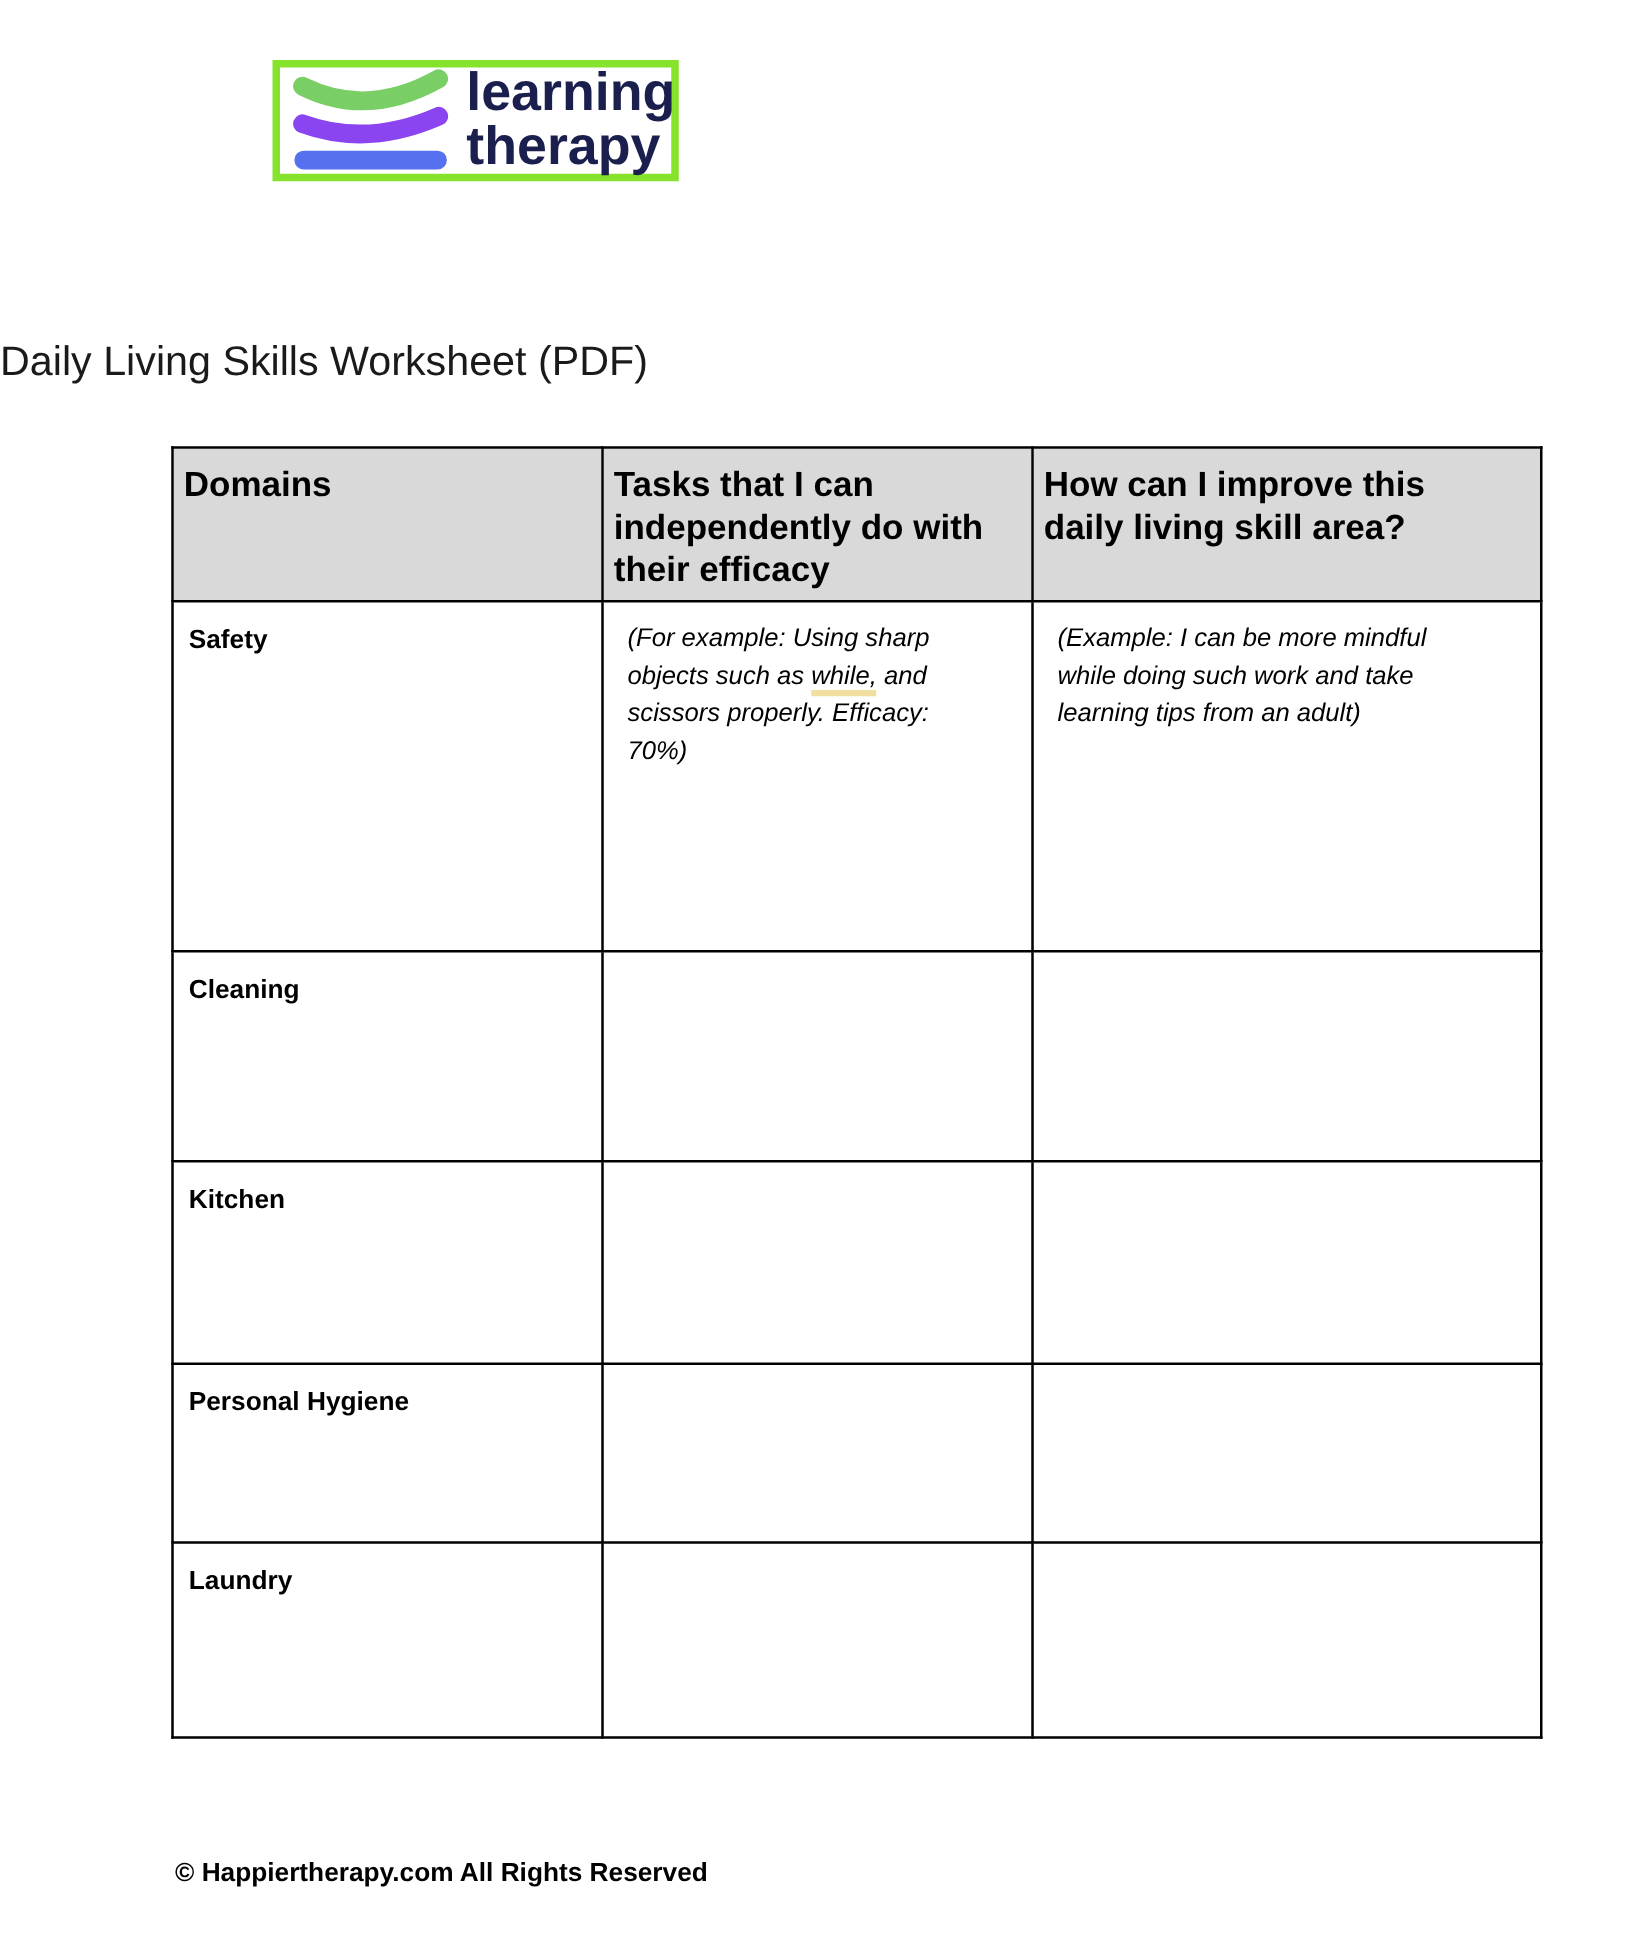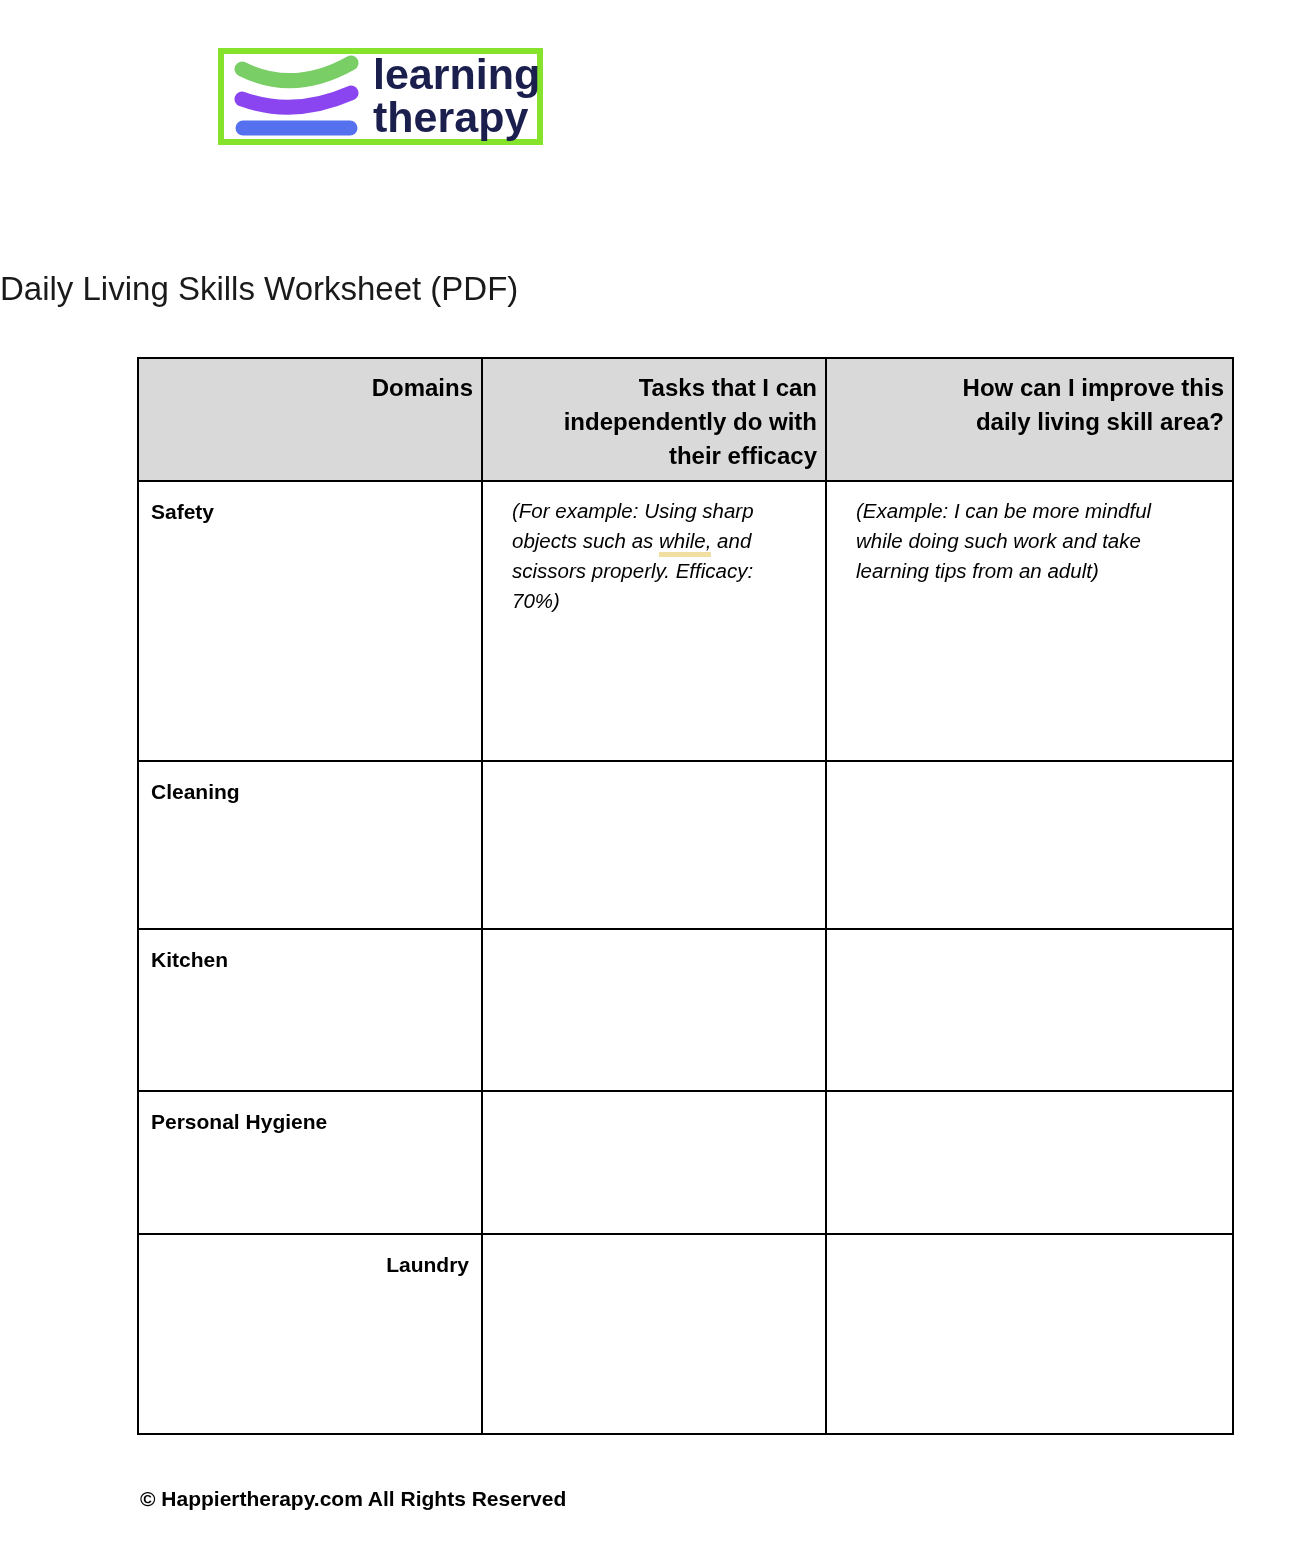--- a/index.html
+++ b/index.html
@@ -65,45 +65,45 @@
   table.worksheet col.c2 { width: 344px; }
   table.worksheet col.c3 { width: 407px; }
   table.worksheet th,
   table.worksheet td {
     border: 2px solid #000;
     vertical-align: top;
     overflow: hidden;
   }
   table.worksheet th {
     background: #d9d9d9;
-    font-size: 24px;
+    font-size: 28px;
     font-weight: bold;
-    text-align: right;
+    text-align: left;
     padding: 12px 8px 0 8px;
     line-height: 34px;
     white-space: pre-line;
   }
   tr.header-row   { height: 123px; }
   tr.row-safety   { height: 280px; }
   tr.row-cleaning { height: 168px; }
   tr.row-kitchen  { height: 162px; }
   tr.row-personal { height: 143px; }
-  tr.row-laundry  { height: 200px; text-align: right; }
+  tr.row-laundry  { height: 156px; }
 
   td.domain-cell {
     font-weight: bold;
     font-size: 21px;
     padding: 18px 12px 0 12px;
     border-radius: 29px;
   }
   td.example-cell {
     font-style: italic;
     font-size: 20.5px;
     line-height: 30px;
-    padding: 14px 12px 0 29px;
+    padding: 14px 12px 0 19px;
     white-space: pre-line;
   }
   .hl-underline {
     border-bottom: 5px solid #f0dfa0;
   }
 
   
   .footer-note {
     position: absolute;
     left: 140px;

